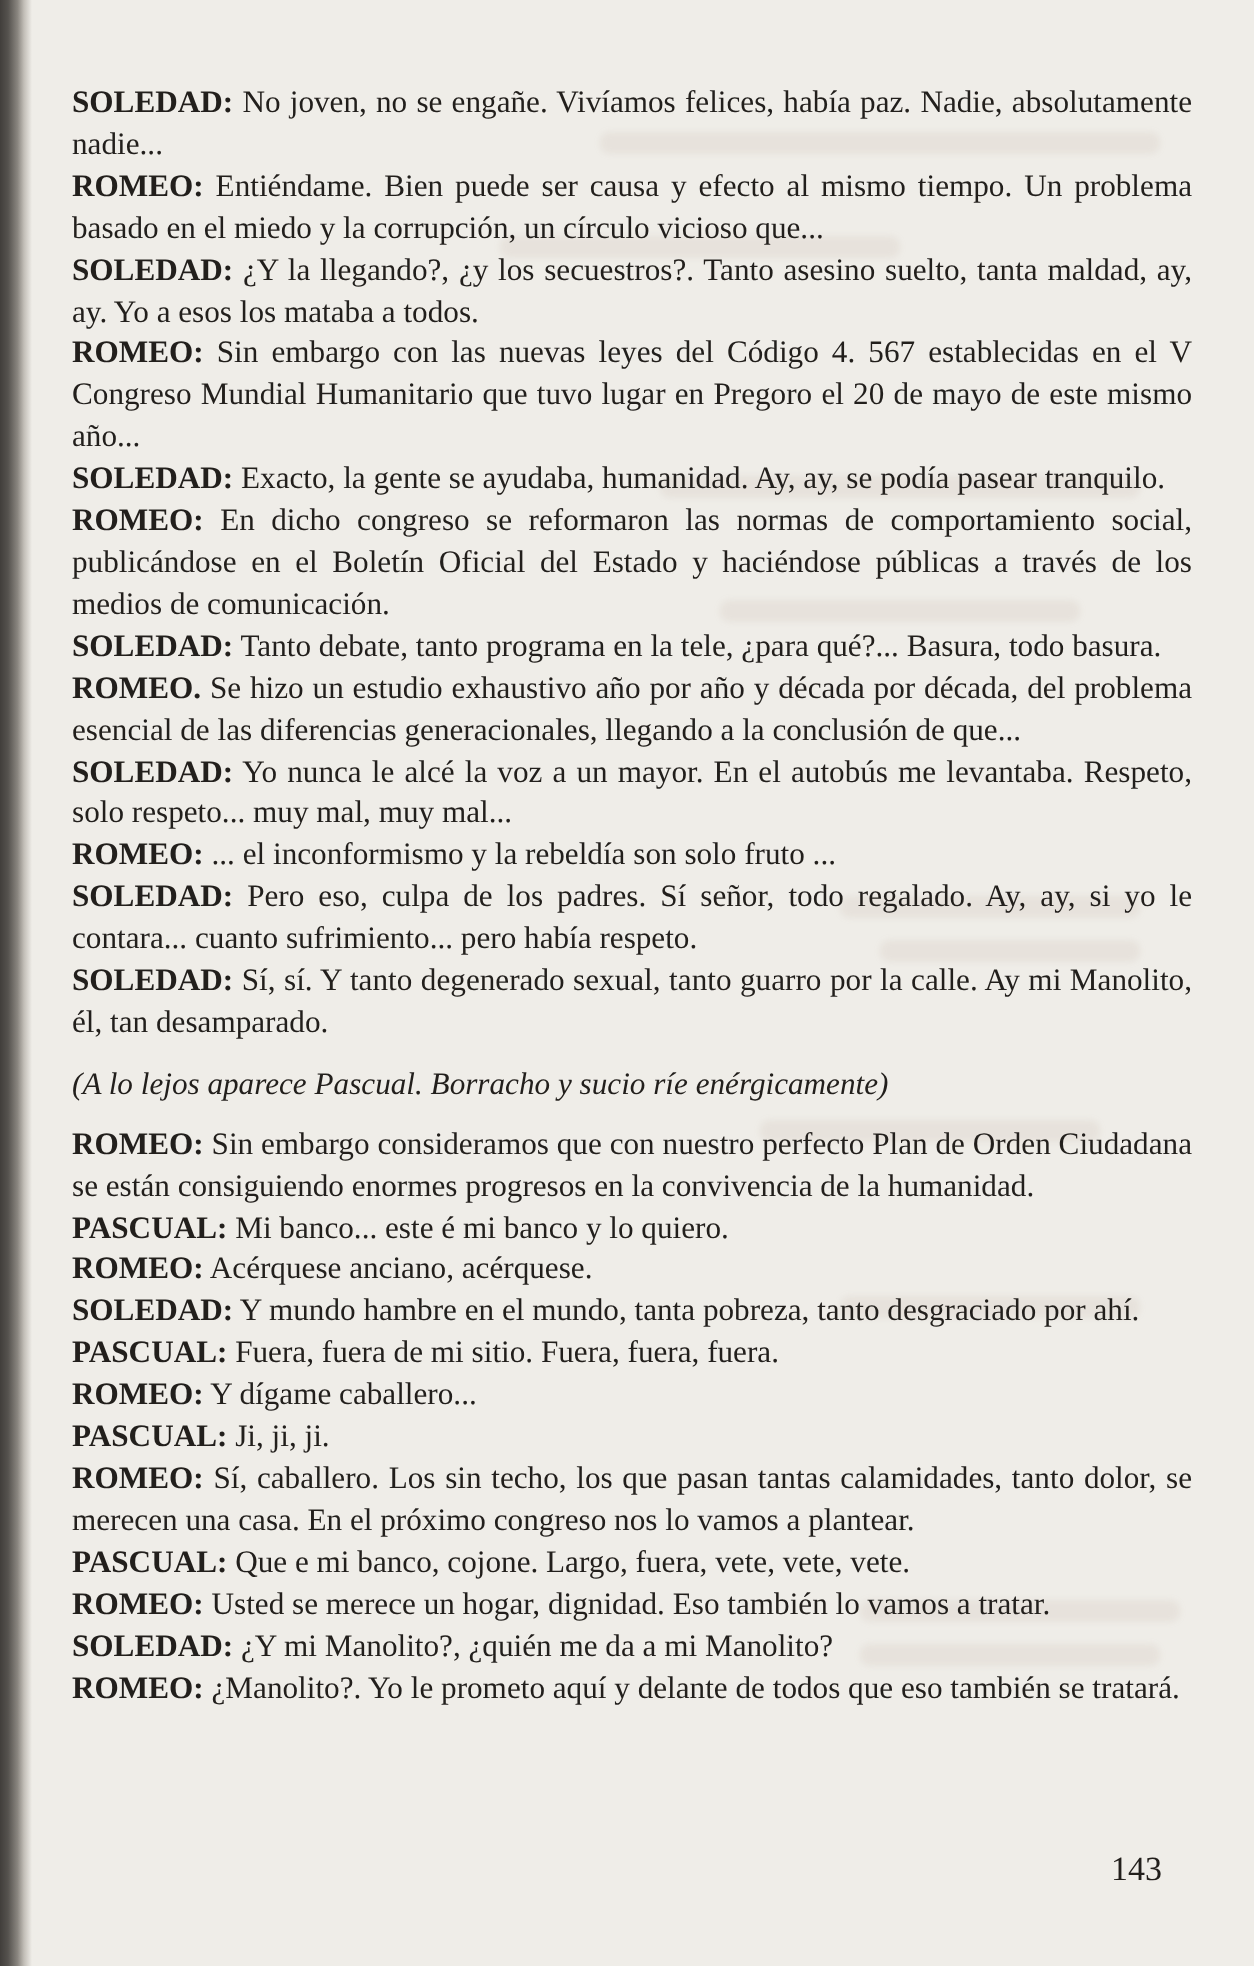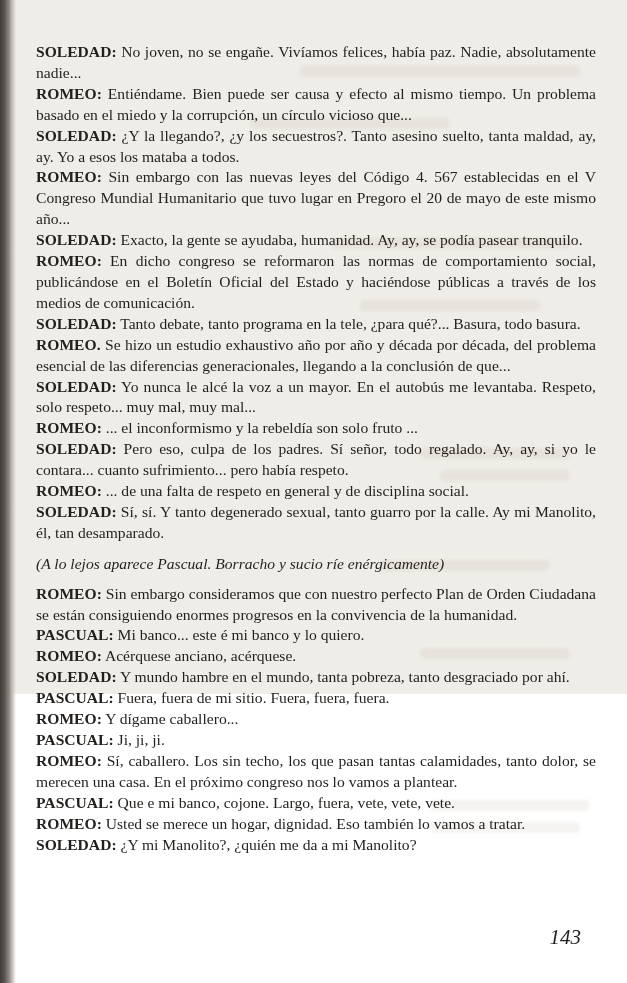--- a/index.html
+++ b/index.html
@@ -5,21 +5,21 @@
   html, body {
     margin: 0;
     padding: 0;
     width: 627px;
     height: 983px;
     overflow: hidden;
   }
   .scan-page {
     position: relative;
     width: 627px;
-    height: 694px;
+    height: 983px;
     background: #efede8;
     font-family: "Liberation Serif", "DejaVu Serif", serif;
     color: #221f1c;
     box-sizing: border-box;
     padding-left: 12px;
   }
   .scan-edge {
     position: absolute;
     left: 0; top: 0;
     width: 16px; height: 983px;
@@ -42,22 +42,21 @@
   .stage-direction {
     font-style: italic;
     margin-top: 10px !important;
     margin-bottom: 9px !important;
     text-align: left;
   }
   .page-number {
     position: absolute;
     right: 46px;
     top: 925px;
-    font-style: italic;
-    font-size: 21px;
+    font-size: 17px;
     z-index: 2;
   }
   
   .ghosts { position: absolute; inset: 0; z-index: 1; pointer-events: none; }
   .ghosts div {
     position: absolute;
     height: 11px;
     border-radius: 5px;
     background: rgba(168, 138, 120, 0.10);
     filter: blur(1.5px);
@@ -99,34 +98,34 @@
         <p><span class="speaker">ROMEO:</span><span> Entiéndame. Bien puede ser causa y efecto al mismo tiempo. Un problema basado en el miedo y la corrupción, un círculo vicioso que...</span></p>
         <p><span class="speaker">SOLEDAD:</span><span> ¿Y la llegando?, ¿y los secuestros?. Tanto asesino suelto, tanta maldad, ay, ay. Yo a esos los mataba a todos.</span></p>
         <p><span class="speaker">ROMEO:</span><span> Sin embargo con las nuevas leyes del Código 4. 567 establecidas en el V Congreso Mundial Humanitario que tuvo lugar en Pregoro el 20 de mayo de este mismo año...</span></p>
         <p><span class="speaker">SOLEDAD:</span><span> Exacto, la gente se ayudaba, humanidad. Ay, ay, se podía pasear tranquilo.</span></p>
         <p><span class="speaker">ROMEO:</span><span> En dicho congreso se reformaron las normas de comportamiento social, publicándose en el Boletín Oficial del Estado y haciéndose públicas a través de los medios de comunicación.</span></p>
         <p><span class="speaker">SOLEDAD:</span><span> Tanto debate, tanto programa en la tele, ¿para qué?... Basura, todo basura.</span></p>
         <p><span class="speaker">ROMEO.</span><span> Se hizo un estudio exhaustivo año por año y década por década, del problema esencial de las diferencias generacionales, llegando a la conclusión de que...</span></p>
         <p><span class="speaker">SOLEDAD:</span><span> Yo nunca le alcé la voz a un mayor. En el autobús me levantaba. Respeto, solo respeto... muy mal, muy mal...</span></p>
         <p><span class="speaker">ROMEO:</span><span> ... el inconformismo y la rebeldía son solo fruto ...</span></p>
         <p><span class="speaker">SOLEDAD:</span><span> Pero eso, culpa de los padres. Sí señor, todo regalado. Ay, ay, si yo le contara... cuanto sufrimiento... pero había respeto.</span></p>
-        <p><span class="speaker">ROMEO:</span><span> ... de una falta de respeto en general y de disciplina social.</span></p>
         <p><span class="speaker">SOLEDAD:</span><span> Sí, sí. Y tanto degenerado sexual, tanto guarro por la calle. Ay mi Manolito, él, tan desamparado.</span></p>
       </div>
     <p class="stage-direction">(A lo lejos aparece Pascual. Borracho y sucio ríe enérgicamente)</p>
     <div id="dialogue-after">
         <p><span class="speaker">ROMEO:</span><span> Sin embargo consideramos que con nuestro perfecto Plan de Orden Ciudadana se están consiguiendo enormes progresos en la convivencia de la humanidad.</span></p>
         <p><span class="speaker">PASCUAL:</span><span> Mi banco... este é mi banco y lo quiero.</span></p>
         <p><span class="speaker">ROMEO:</span><span> Acérquese anciano, acérquese.</span></p>
         <p><span class="speaker">SOLEDAD:</span><span> Y mundo hambre en el mundo, tanta pobreza, tanto desgraciado por ahí.</span></p>
         <p><span class="speaker">PASCUAL:</span><span> Fuera, fuera de mi sitio. Fuera, fuera, fuera.</span></p>
         <p><span class="speaker">ROMEO:</span><span> Y dígame caballero...</span></p>
         <p><span class="speaker">PASCUAL:</span><span> Ji, ji, ji.</span></p>
         <p><span class="speaker">ROMEO:</span><span> Sí, caballero. Los sin techo, los que pasan tantas calamidades, tanto dolor, se merecen una casa. En el próximo congreso nos lo vamos a plantear.</span></p>
         <p><span class="speaker">PASCUAL:</span><span> Que e mi banco, cojone. Largo, fuera, vete, vete, vete.</span></p>
         <p><span class="speaker">ROMEO:</span><span> Usted se merece un hogar, dignidad. Eso también lo vamos a tratar.</span></p>
         <p><span class="speaker">SOLEDAD:</span><span> ¿Y mi Manolito?, ¿quién me da a mi Manolito?</span></p>
+        <p><span class="speaker">ROMEO:</span><span> ¿Manolito?. Yo le prometo aquí y delante de todos que eso también se tratará.</span></p>
       </div>
   </div>
 
   <div class="page-number">143</div>
 
 </div>
 
 </body></html>

